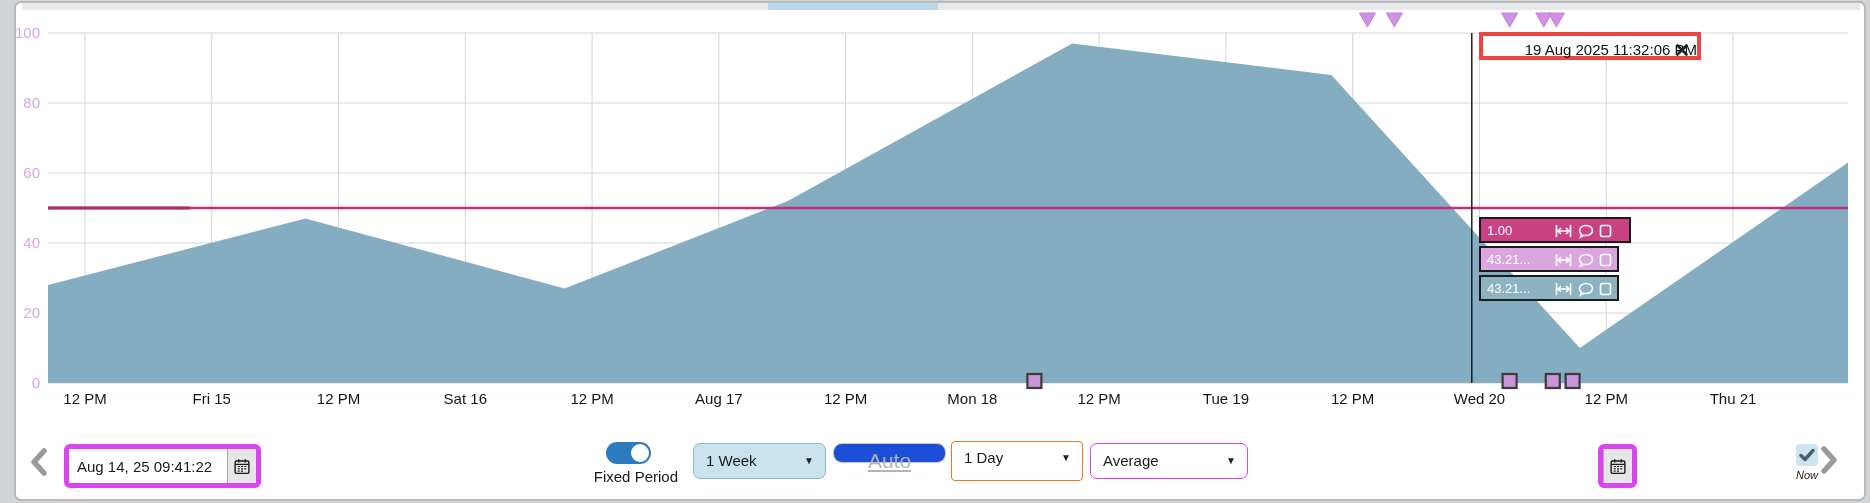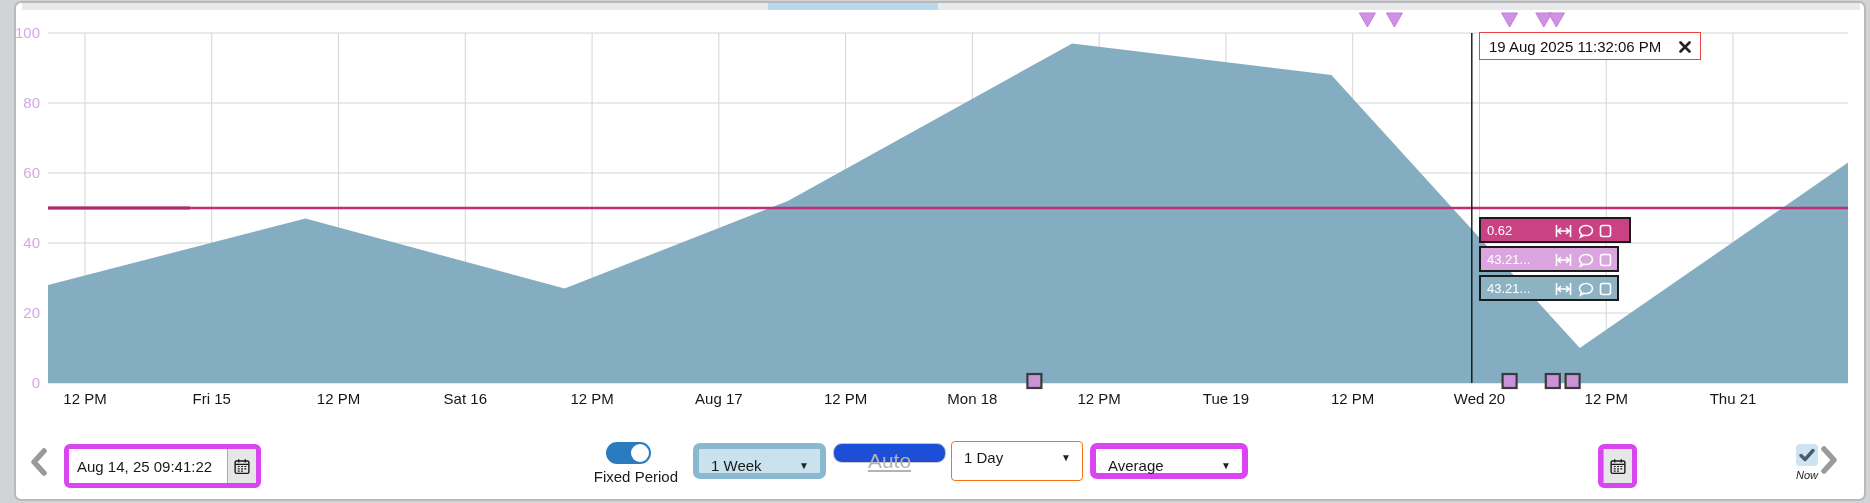--- a/index.html
+++ b/index.html
@@ -6,22 +6,22 @@
   .stage{position:relative;width:1870px;height:503px;overflow:hidden;}
   .panel{position:absolute;left:14px;top:1px;width:1848px;height:496px;background:#fff;
          border:2px solid #b8b9bb;border-radius:7px;}
   
   .top-scrollbar{position:absolute;left:22px;top:3px;width:1838px;height:7px;background:#e8e9ea;}
   .top-scrollbar .thumb{position:absolute;left:746px;top:0;width:170px;height:7px;background:#b9d6ea;}
   
   #chart{position:absolute;left:0;top:0;}
   
   .tooltip{position:absolute;left:1479px;top:32px;width:222px;height:28px;background:#fff;
-           border:1px solid #ef4444;font-size:15px;color:#111;line-height:28px;padding-left:9px;
-           box-sizing:border-box;z-index:5;}
+           border:4px solid #ef4444;font-size:15px;color:#111;line-height:28px;padding-left:9px;
+           box-sizing:border-box;z-index:5;text-align:right;}
   .tooltip .x{position:absolute;right:9px;top:8px;}
   
   .badges{position:absolute;left:1479px;top:217px;z-index:5;}
   .badge{position:relative;height:26px;margin-bottom:3px;border:2px solid #1b1b1b;box-sizing:border-box;
          color:#fff;font-size:13px;}
   .badge .val{position:absolute;left:6px;top:4px;}
   .badge svg{position:absolute;top:5px;}
   .badge .ic-range{left:74px;} .badge .ic-comment{left:97px;} .badge .ic-square{left:118px;}
   .b0{width:152px;background:#ca4184;}
   .b1{width:140px;background:#dba6e0;}
@@ -32,21 +32,21 @@
   .dategrp{position:absolute;display:flex;height:34px;border:5px solid #d946ef;border-radius:6px;
            overflow:hidden;background:#fff;}
   .dategrp input{border:none;outline:none;padding:0 8px;font-size:15px;width:142px;
                  font-family:"Liberation Sans",sans-serif;color:#1a1a1a;background:#fff;}
   .calbtn{width:29px;background:#e5e6e7;border:none;border-left:1px solid #ababab;cursor:pointer;
           display:flex;align-items:center;justify-content:center;}
   .fixedp{position:absolute;left:578px;top:10px;width:100px;text-align:right;}
   .toggle{position:relative;width:45px;height:22px;background:#2b7cbf;border-radius:11px;margin:0 auto;cursor:pointer;}
   .toggle .knob{position:absolute;right:2px;top:2px;width:18px;height:18px;background:#fff;border-radius:50%;}
   .fixedp .lbl{margin-top:4px;font-size:15px;}
-  .select{position:absolute;height:36px;box-sizing:border-box;border:6px solid #d946ef;border-radius:7px;
+  .select{position:absolute;height:36px;box-sizing:border-box;border:1px solid #d946ef;border-radius:7px;
           background:#fff;line-height:34px;padding-left:12px;cursor:pointer;}
   .select .arrow{position:absolute;right:11px;top:0;font-size:10px;color:#222;}
   .sel-week{left:693px;top:11px;width:133px;background:#c9e2ee;border-color:#8ab8d0;}
   .autobox{position:absolute;left:833px;top:11px;width:113px;height:20px;box-sizing:border-box;
            border:1px solid #c8c8c8;border-radius:9px;text-align:center;line-height:34px;
            font-size:21px;color:#b1b4b6;cursor:pointer;background:#1d4ed8;text-decoration:underline;}
   .sel-day{left:951px;top:9px;width:132px;height:40px;border:1px solid #f97316;border-radius:4px;line-height:32px;}
   .sel-avg{left:1090px;top:11px;width:158px;}
   .nowgrp{position:absolute;left:1785px;top:12px;width:44px;text-align:center;}
   .checkbox{width:22px;height:22px;background:#cfe3f0;border-radius:4px;margin:0 auto;cursor:pointer;
@@ -121,21 +121,21 @@
 
   <div class="tooltip">
     <span>19 Aug 2025 11:32:06 PM</span>
     <svg class="x" width="12" height="12" viewBox="0 0 12 12">
       <path d="M1.5 1.5 L10.5 10.5 M10.5 1.5 L1.5 10.5" stroke="#222" stroke-width="2.6" stroke-linecap="round"></path>
     </svg>
   </div>
 
   <div class="badges">
     <div class="badge b0">
-      <span class="val">0.62</span>
+      <span class="val">1.00</span>
       <svg class="ic-range" width="17" height="14" viewBox="0 0 17 14">
         <path d="M1.5 1v12 M15.5 1v12 M3 7h11 M6 4l-3 3 3 3 M11 4l3 3-3 3" stroke="#fff" stroke-width="1.6" fill="none"></path>
       </svg>
       <svg class="ic-comment" width="16" height="15" viewBox="0 0 16 15">
         <path d="M8 1.5c3.6 0 6.5 2.2 6.5 5s-2.9 5-6.5 5c-.7 0-1.4-.1-2-.3L2.5 13l1-2.8C2.2 9.3 1.5 8 1.5 6.5c0-2.8 2.9-5 6.5-5z" stroke="#fff" stroke-width="1.6" fill="none"></path>
       </svg>
       <svg class="ic-square" width="13" height="14" viewBox="0 0 13 14">
         <rect x="1.5" y="1.5" width="10" height="11" rx="2" stroke="#fff" stroke-width="1.6" fill="none"></rect>
       </svg>
     </div>

